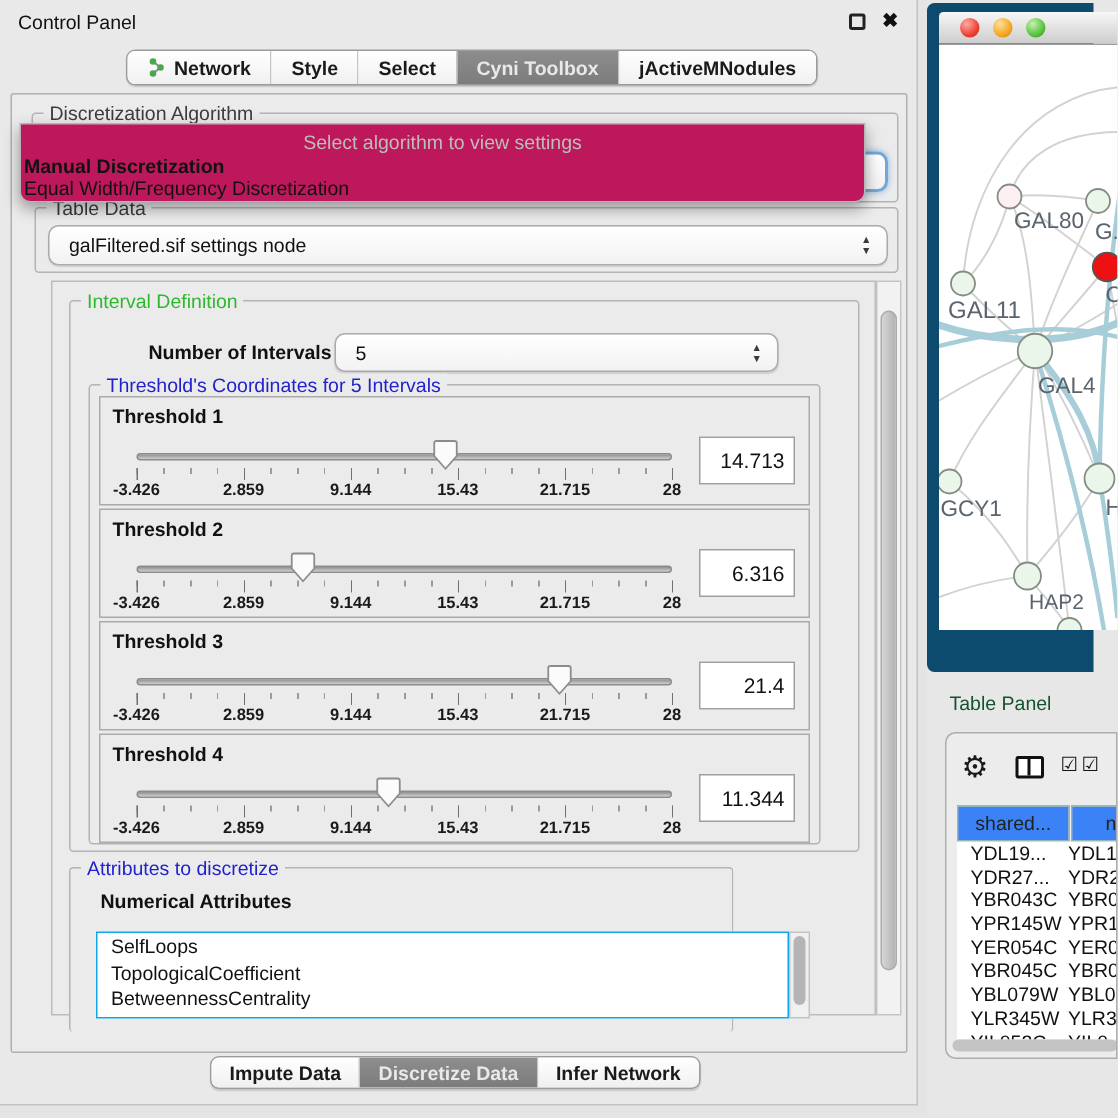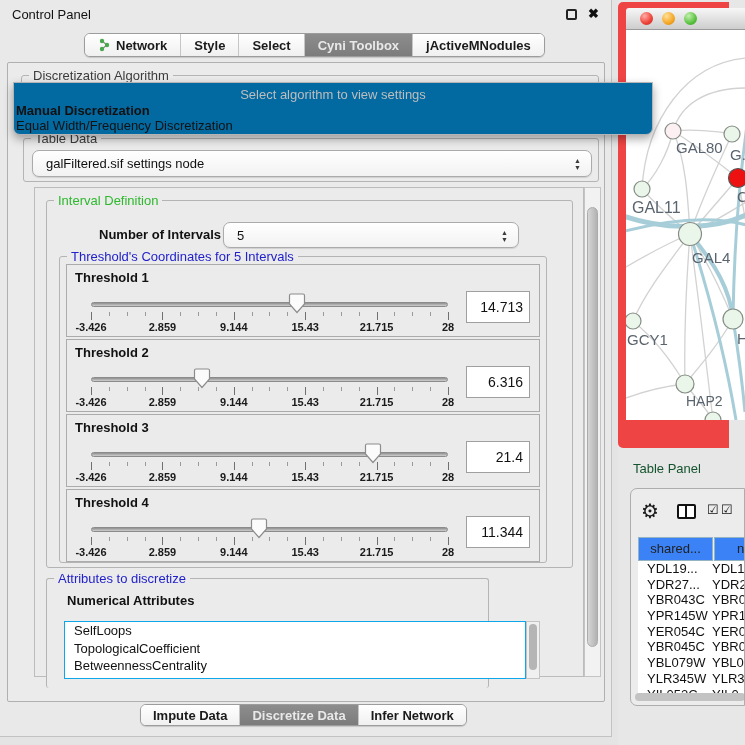--- a/index.html
+++ b/index.html
@@ -42,22 +42,22 @@
   
   .combo { position:absolute; background:linear-gradient(#ffffff,#f2f2f2);
     border:1px solid #ababab; border-radius:7px; box-shadow:0 1px 1px rgba(0,0,0,.12);
     font-size:13px; line-height:25px; padding-left:13px; color:#111; }
   .combo .stepper { position:absolute; right:9px; top:3px; width:9px; height:19px;
     display:flex; flex-direction:column; justify-content:center; align-items:center;
     color:#3a3a3a; font-size:7px; line-height:7px; }
   .combo.focused { border:2px solid #74a7d7; box-shadow:0 0 4px #87b6e0; }
 
   
-  .popup { position:absolute; left:13px; top:82px; width:640px; height:53px;
-    background:#0369a1; border:1px solid #b5b5b5; border-radius:0 0 7px 7px;
+  .popup { position:absolute; left:13px; top:82px; width:564px; height:53px;
+    background:#be185d; border:1px solid #b5b5b5; border-radius:0 0 7px 7px;
     box-shadow:0 4px 10px rgba(0,0,0,.35); z-index:30; }
   .popup .hint { position:absolute; left:0; top:4px; width:100%; text-align:center;
     color:#bdbdbd; font-size:13px; }
   .popup .opt1 { position:absolute; left:2px; top:20px; font-weight:bold; font-size:13px; }
   .popup .opt2 { position:absolute; left:2px; top:35px; font-size:13px; }
 
   
   .scrollpane { position:absolute; left:33px; top:186px; width:550px; height:490px;
     border:1px solid #bcbcbc; background:#ebebeb; }
   .vscroll { position:absolute; left:583px; top:186px; width:17px; height:490px;
@@ -90,21 +90,21 @@
   .list-item { font-size:13px; line-height:17.5px; padding-left:9px; white-space:nowrap; }
   .list-vscroll { position:absolute; left:479px; top:42px; width:14px; height:58px;
     background:#f0f0f0; border:1px solid #c4c4c4; }
   .list-vscroll .thumb { position:absolute; left:2px; top:2px; width:8px; height:46px;
     border-radius:5px; background:#b5b5b5; }
 
   
   .right-section { position:absolute; left:618px; top:0; width:127px; height:745px; background:#e7e7e7; }
 
   .net-window { position:absolute; left:0; top:2px; width:111px; height:446px;
-    background:#ef4444; border-radius:5px 0 0 5px; }
+    background:#0c4a6e; border-radius:5px 0 0 5px; }
   .net-titlebar { position:absolute; left:8px; top:6px; width:119px; height:22px;
     background:linear-gradient(#f7f7f7,#cdcdcd); border-bottom:1px solid #9a9a9a; border-radius:3px 0 0 0; }
   .light { position:absolute; top:4px; width:13px; height:13px; border-radius:50%; }
   .light.red    { left:14px; background:radial-gradient(circle at 35% 30%,#ffada6,#ee4136 60%,#b7271d); }
   .light.yellow { left:36px; background:radial-gradient(circle at 35% 30%,#ffe09a,#f5a623 60%,#c7820f); }
   .light.green  { left:58px; background:radial-gradient(circle at 35% 30%,#c4f0b0,#59c23f 60%,#39931f); }
   .net-content { position:absolute; left:8px; top:28px; width:119px; height:390px;
     background:#ffffff; overflow:hidden; }
   .net-label { position:absolute; color:#5a646e; white-space:nowrap; }
 

